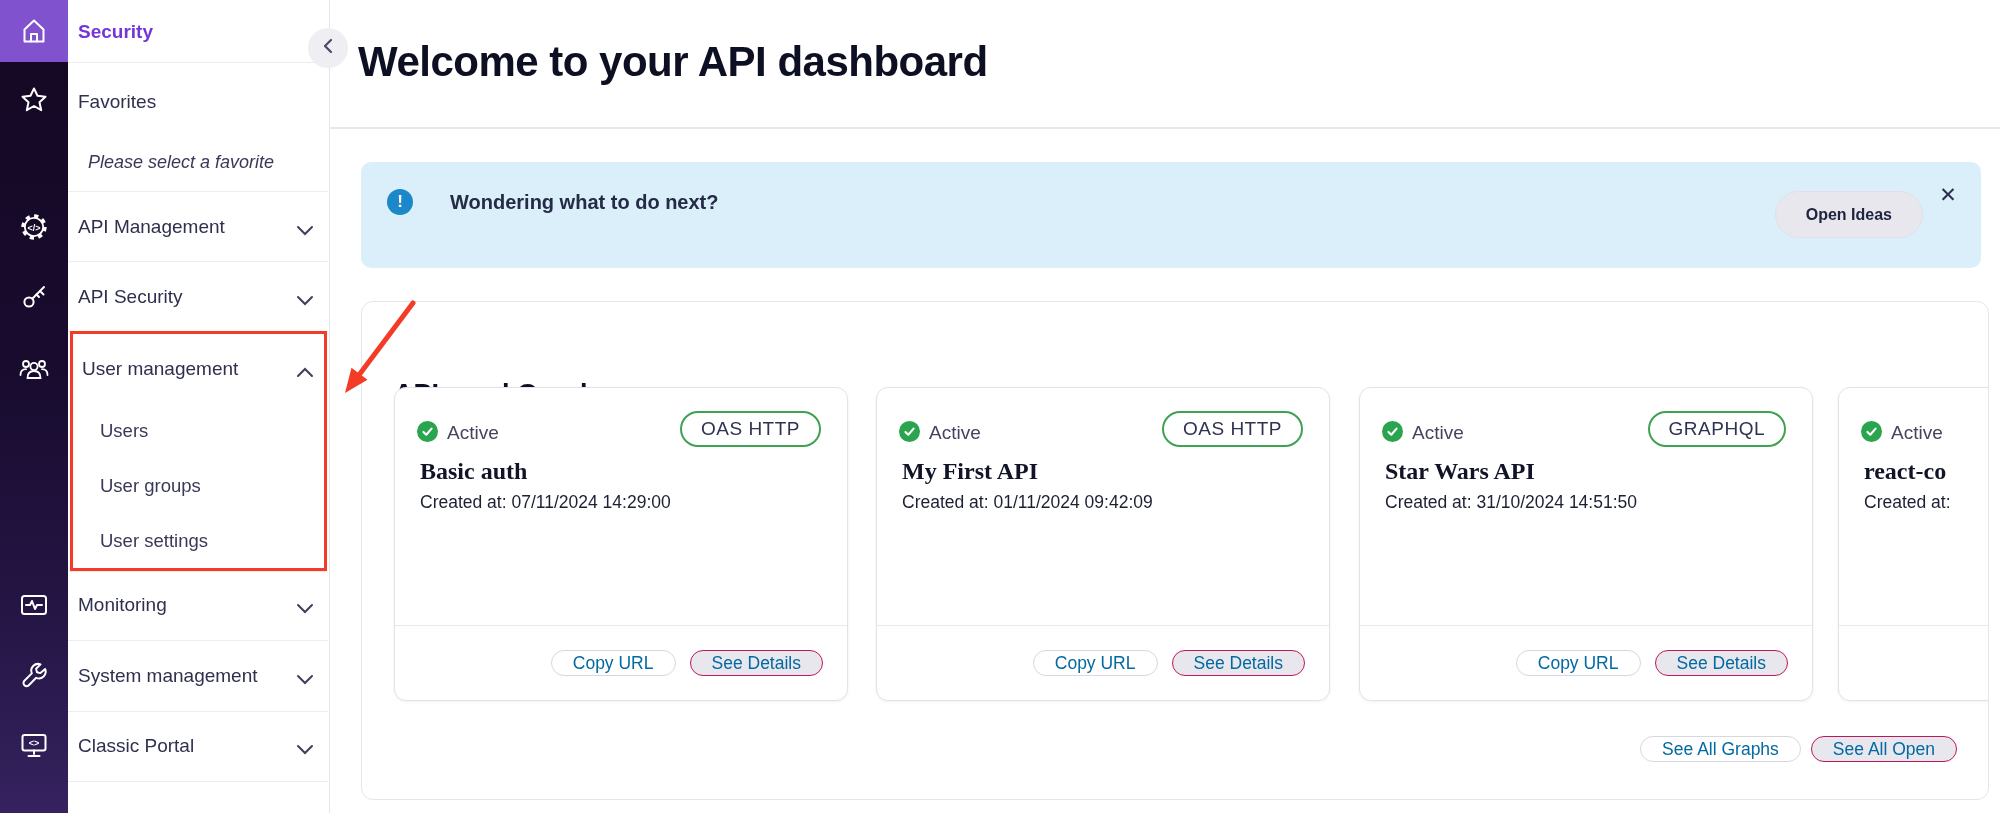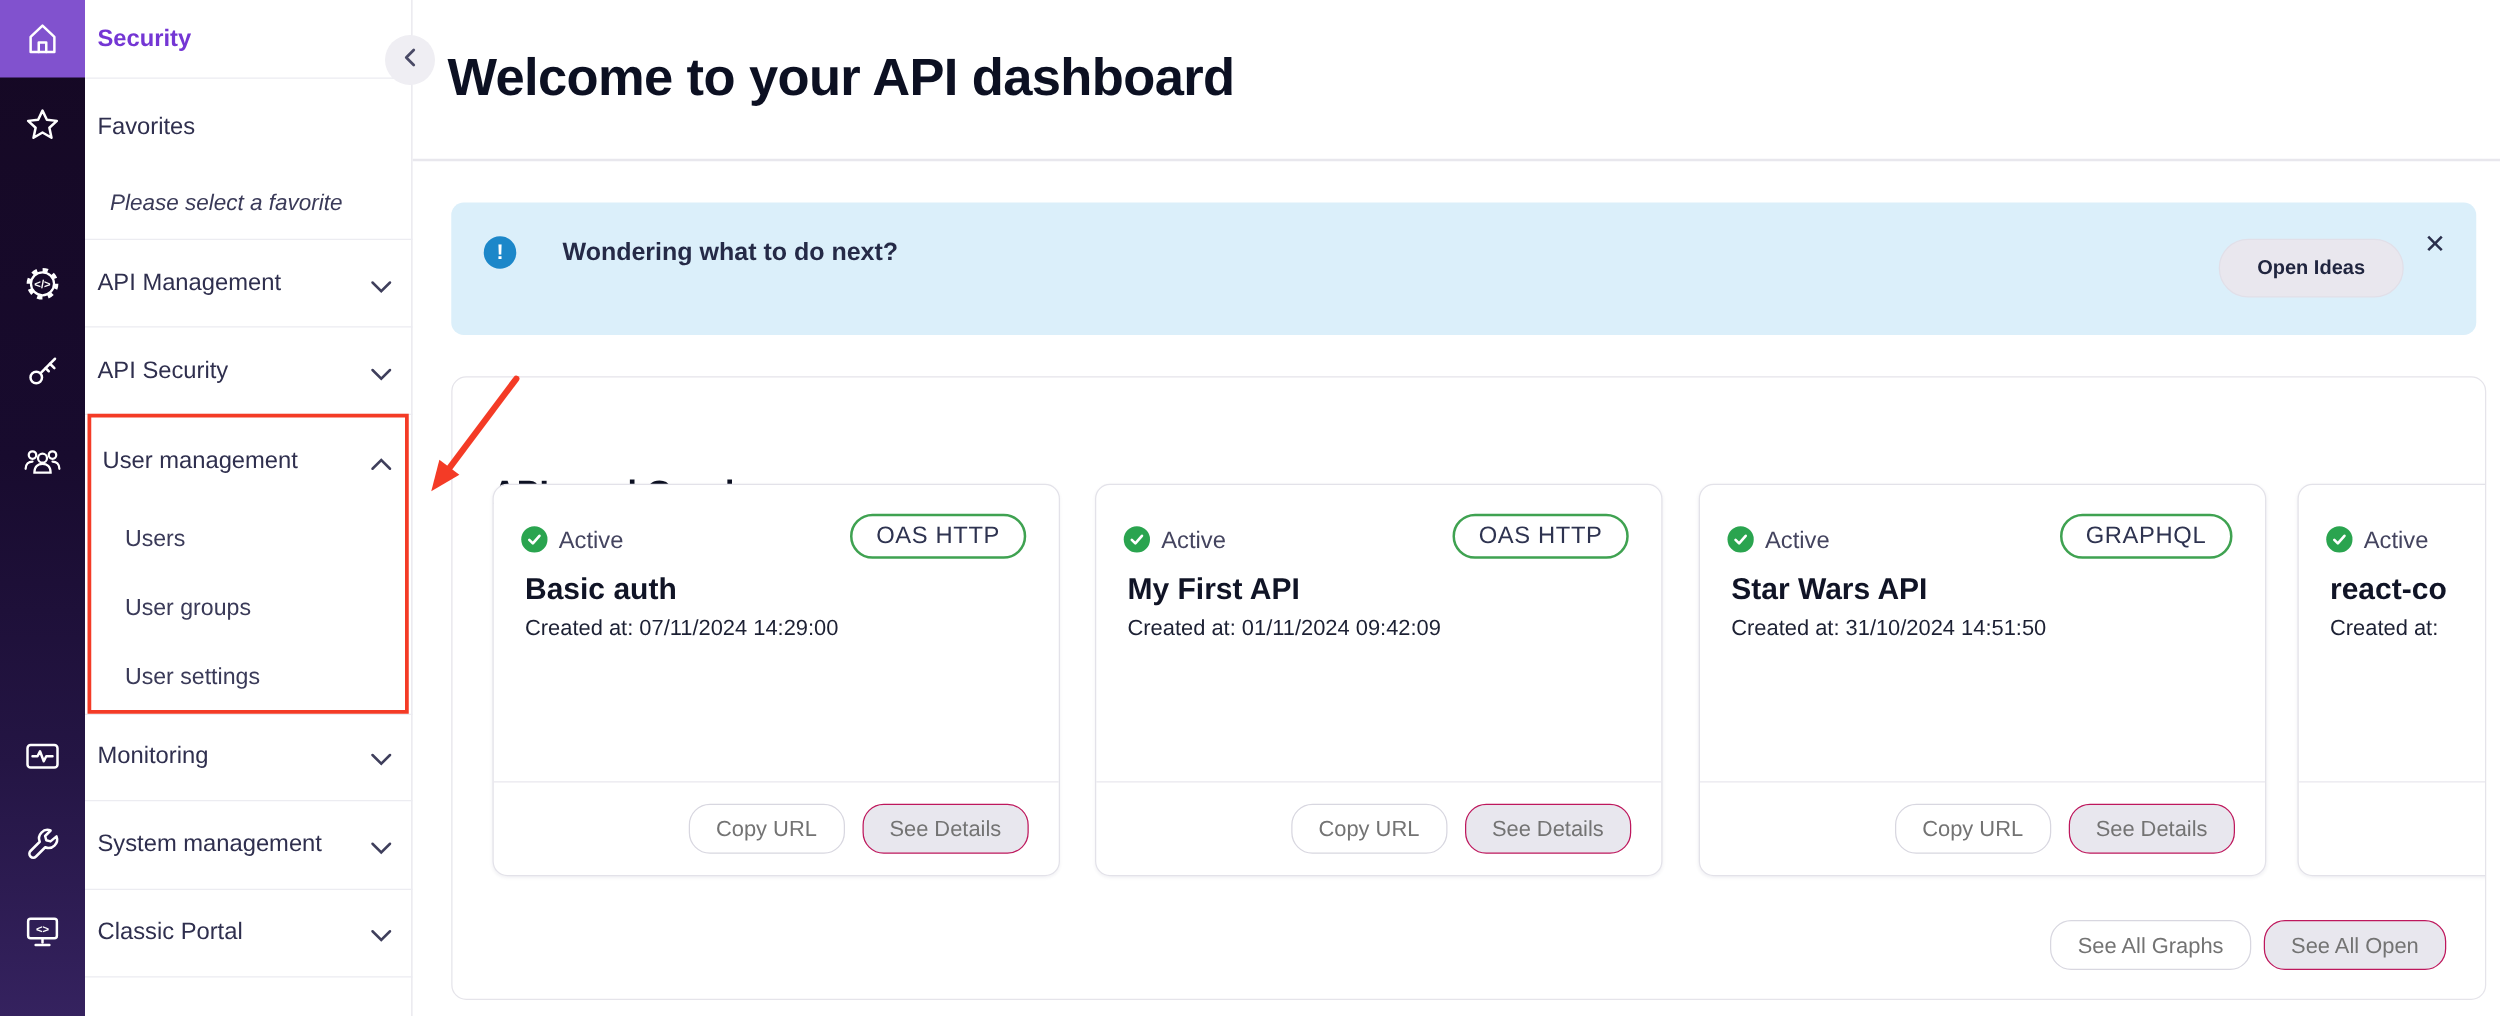--- a/index.html
+++ b/index.html
@@ -98,31 +98,31 @@
     background: #2aa44f; border-radius: 50%;
     display: flex; align-items: center; justify-content: center;
   }
   .status-label { position: absolute; left: 52px; top: 34px; font-size: 19px; color: #44445f; }
   .type-badge {
     position: absolute; right: 26px; top: 23px; height: 36px;
     border: 2px solid #3fa251; border-radius: 19px; padding: 0 19px;
     font-size: 19px; color: #2e3350; letter-spacing: 0.5px;
     display: flex; align-items: center; justify-content: center; background: #fff;
   }
-  .api-name { position: absolute; left: 25px; top: 70px; font-size: 24px; font-weight: bold; color: #101426; white-space: nowrap; }
+  .api-name { position: absolute; left: 25px; top: 70px; font-size: 24px; font-weight: bold; color: #101426; white-space: nowrap; font-family: Liberation Serif, serif; }
   .api-created { position: absolute; left: 25px; top: 104px; font-size: 17.5px; color: #1c2033; white-space: nowrap; }
 
   .card-footer {
     position: absolute; left: 0; bottom: 0; width: 100%; height: 75px;
     border-top: 1px solid #e9e8ee;
     display: flex; align-items: center; justify-content: flex-end; gap: 14px; padding-right: 24px;
   }
   .pill-btn {
-    height: 40px; border-radius: 17px; padding: 0 21px;
-    font-size: 17.5px; color: #737373;
+    height: 26px; border-radius: 17px; padding: 0 21px;
+    font-size: 17.5px; color: #0369a1;
     display: flex; align-items: center; justify-content: center; white-space: nowrap;
   }
   .pill-outline { background: #ffffff; border: 1px solid #d8d7e0; }
   .pill-gray { background: #e8e7ee; border: 1px solid #be185d; }
 
   .section-footer {
     position: absolute; right: 31px; top: 434px;
     display: flex; gap: 10px;
   }
 

